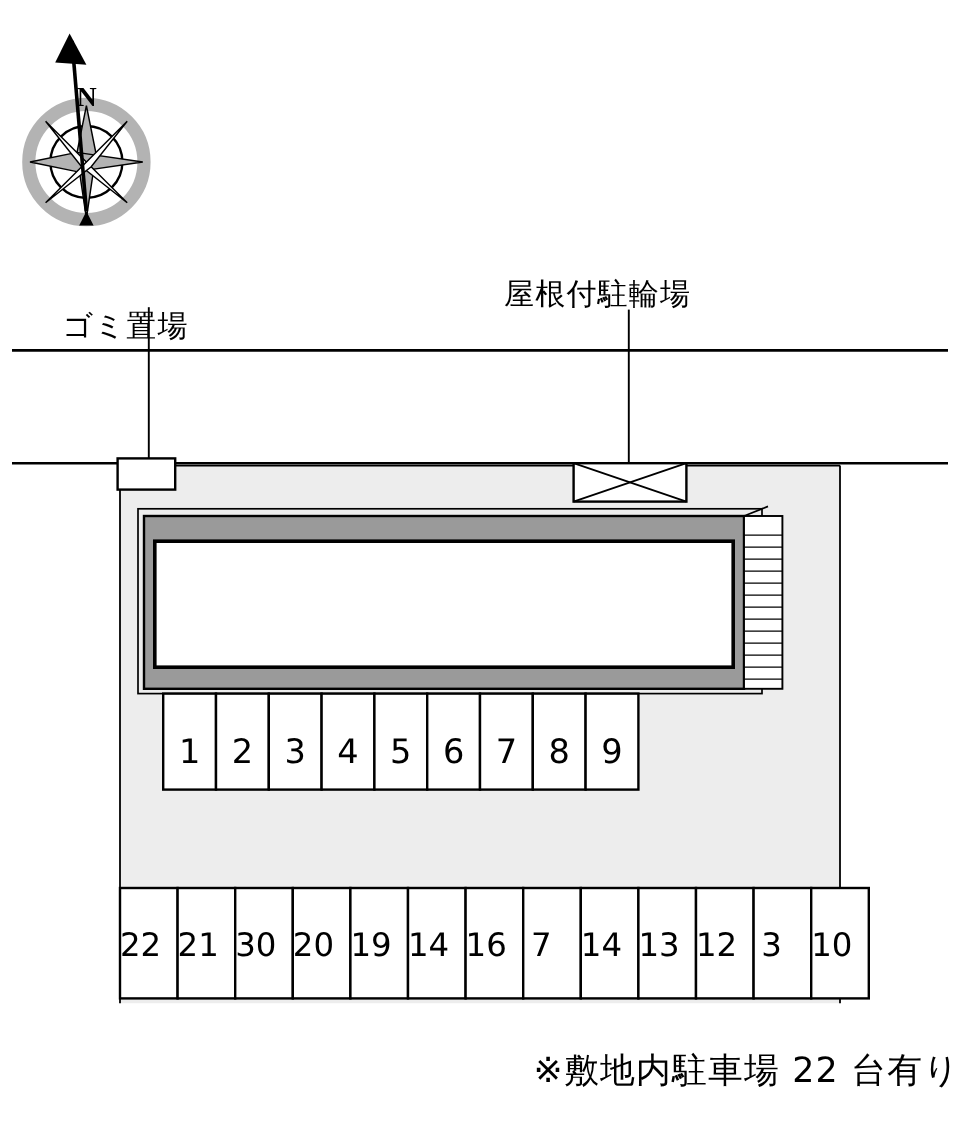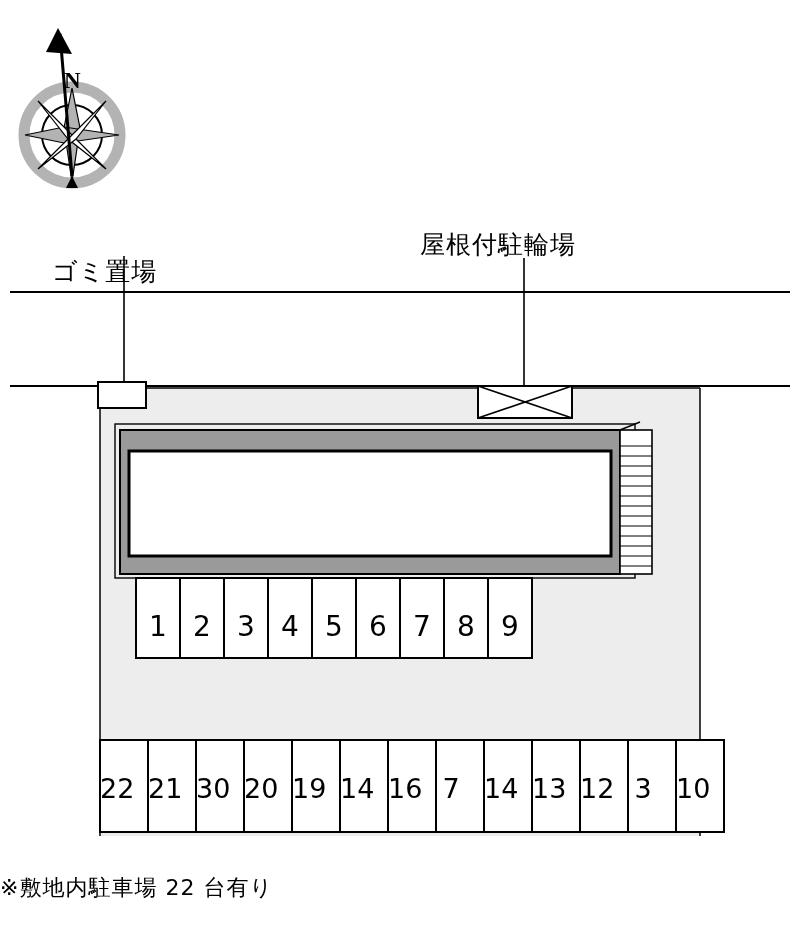--- a/index.html
+++ b/index.html
@@ -78,23 +78,23 @@
   }
   .stall-top { top: 613px; width: 44px; }
   .stall-bottom { top: 775px; width: 30px; font-size: 27px; }
 
   
   #footer-note {
     position: absolute;
     left: 0;
     top: 873px;
     width: 800px;
-    text-align: left;
-    font-family: "DejaVu Sans", sans-serif;
-    font-size: 22px;
+    text-align: right;
+    font-family: "DejaVu Sans", sans-serif;
+    font-size: 29px;
     letter-spacing: 1px;
   }
 </style>
 </head>
 <body>
 
 <div id="site-map">
 
   <svg class="layer" viewBox="0 0 800 940">
 

